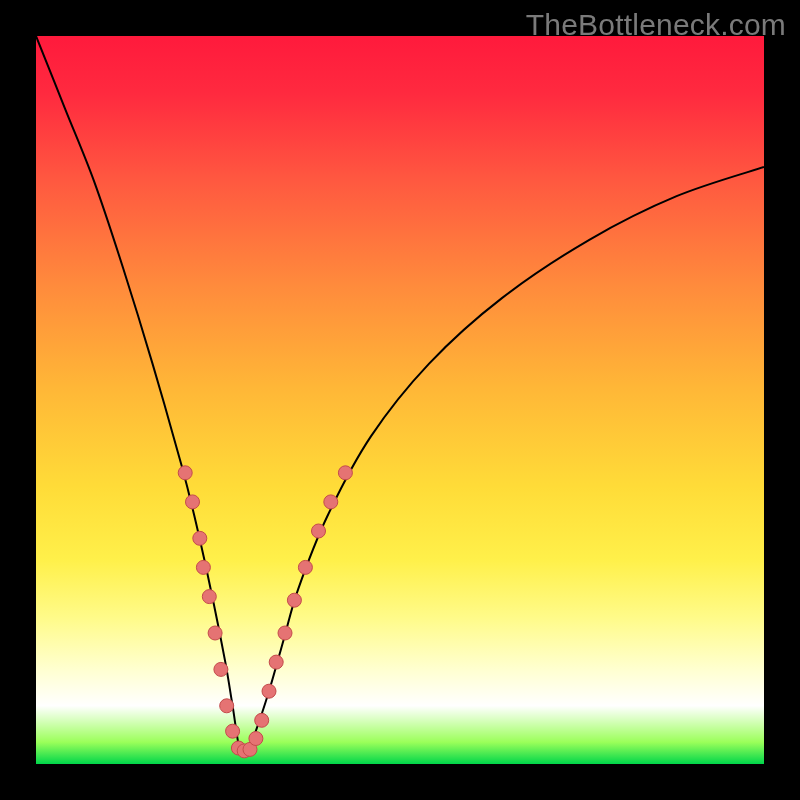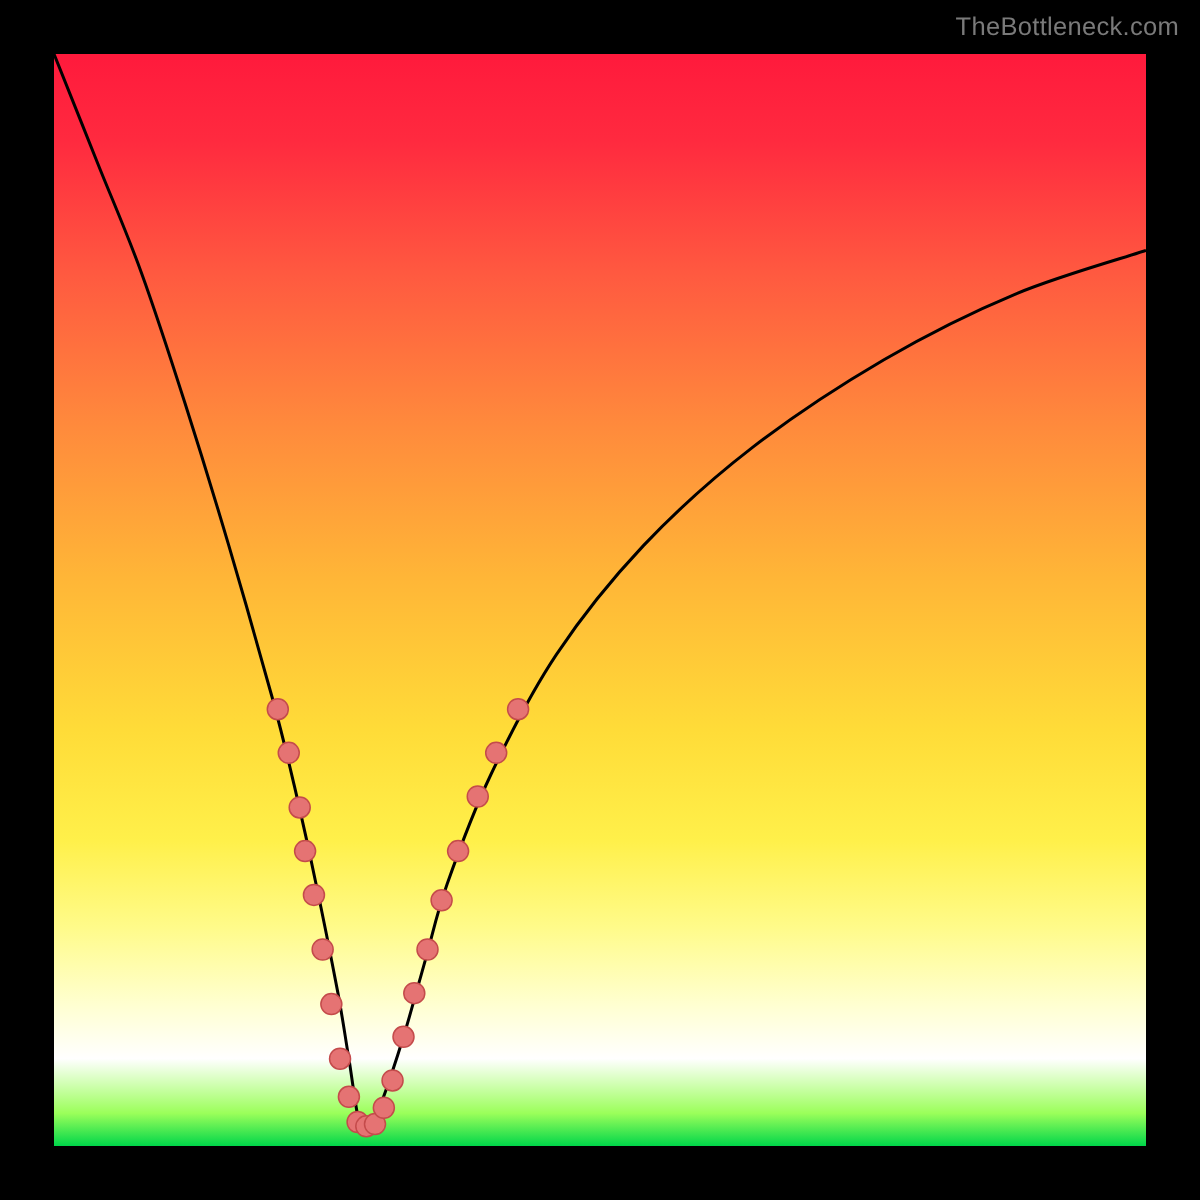--- a/index.html
+++ b/index.html
@@ -40,21 +40,21 @@
       #ffffff 92%,
       #9bff5a 97%,
       #00d64a 100%
     );
   }
   .watermark {
     position: absolute;
     top: 8px;
     right: 14px;
     color: #7a7a7a;
-    font-size: 17px;
+    font-size: 30px;
     font-weight: 500;
     letter-spacing: 0.2px;
     user-select: none;
   }
   svg.curve {
     position: absolute;
     top: 0;
     left: 0;
     width: 728px;
     height: 728px;

